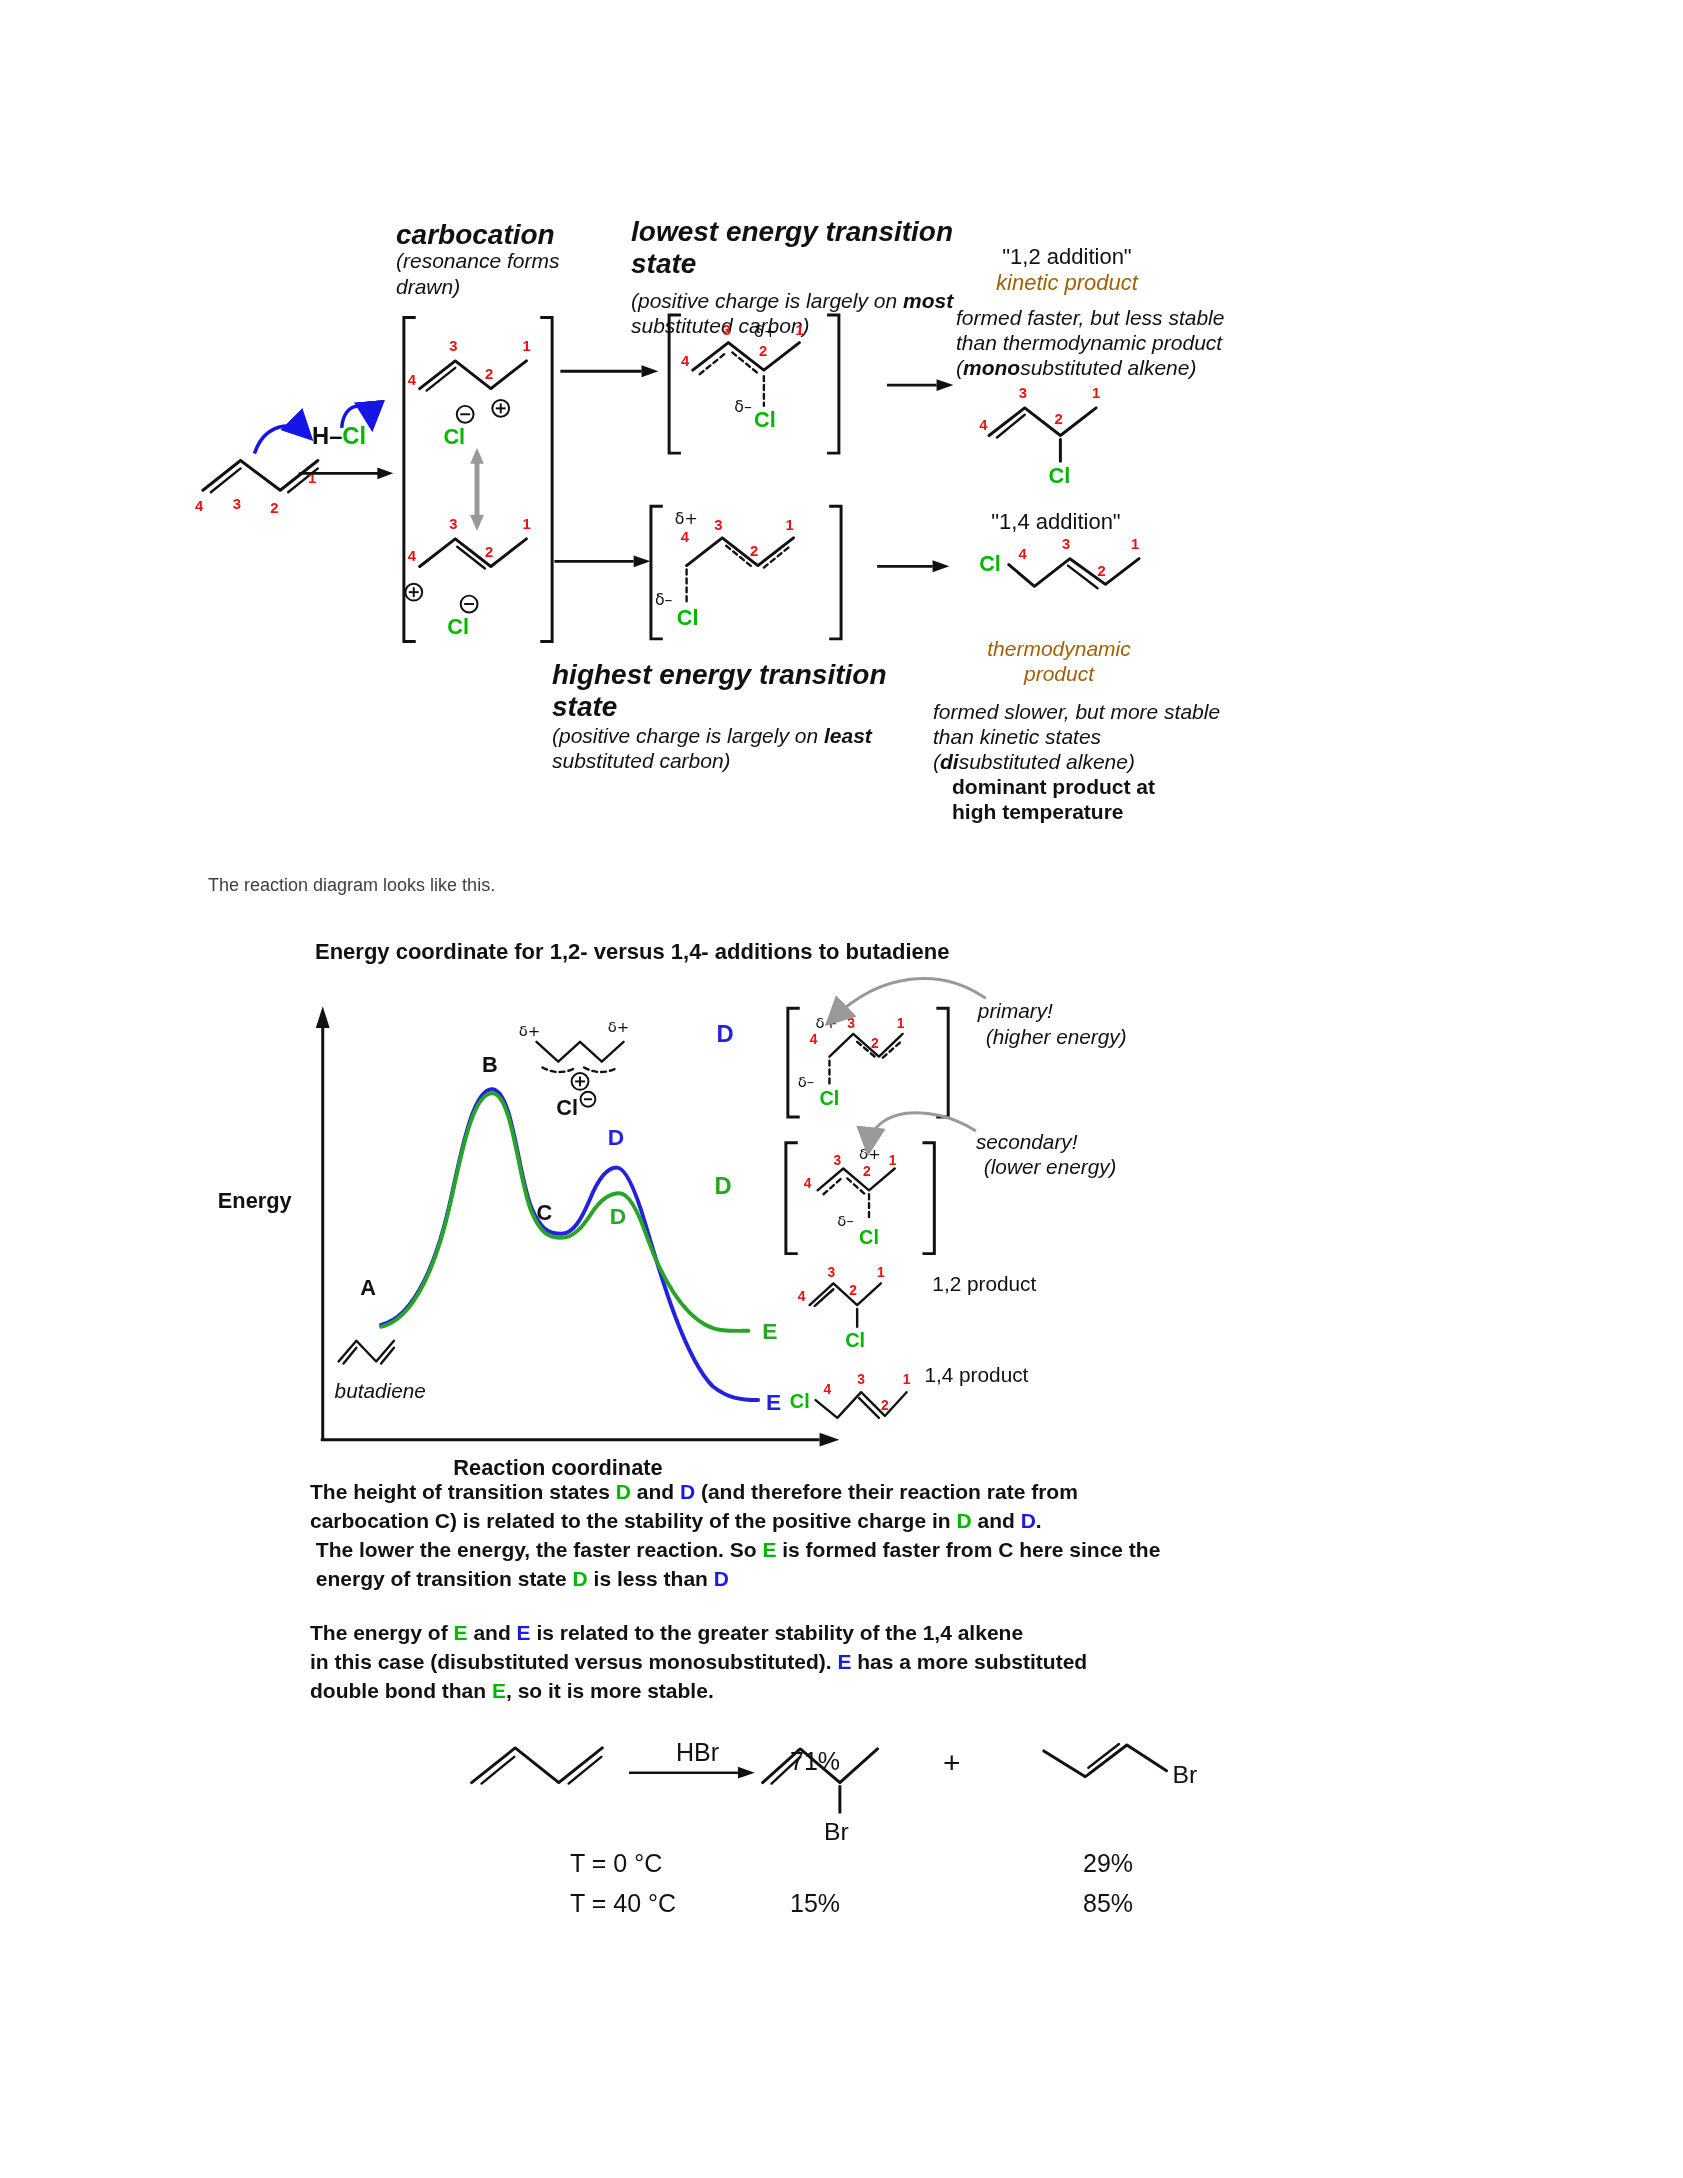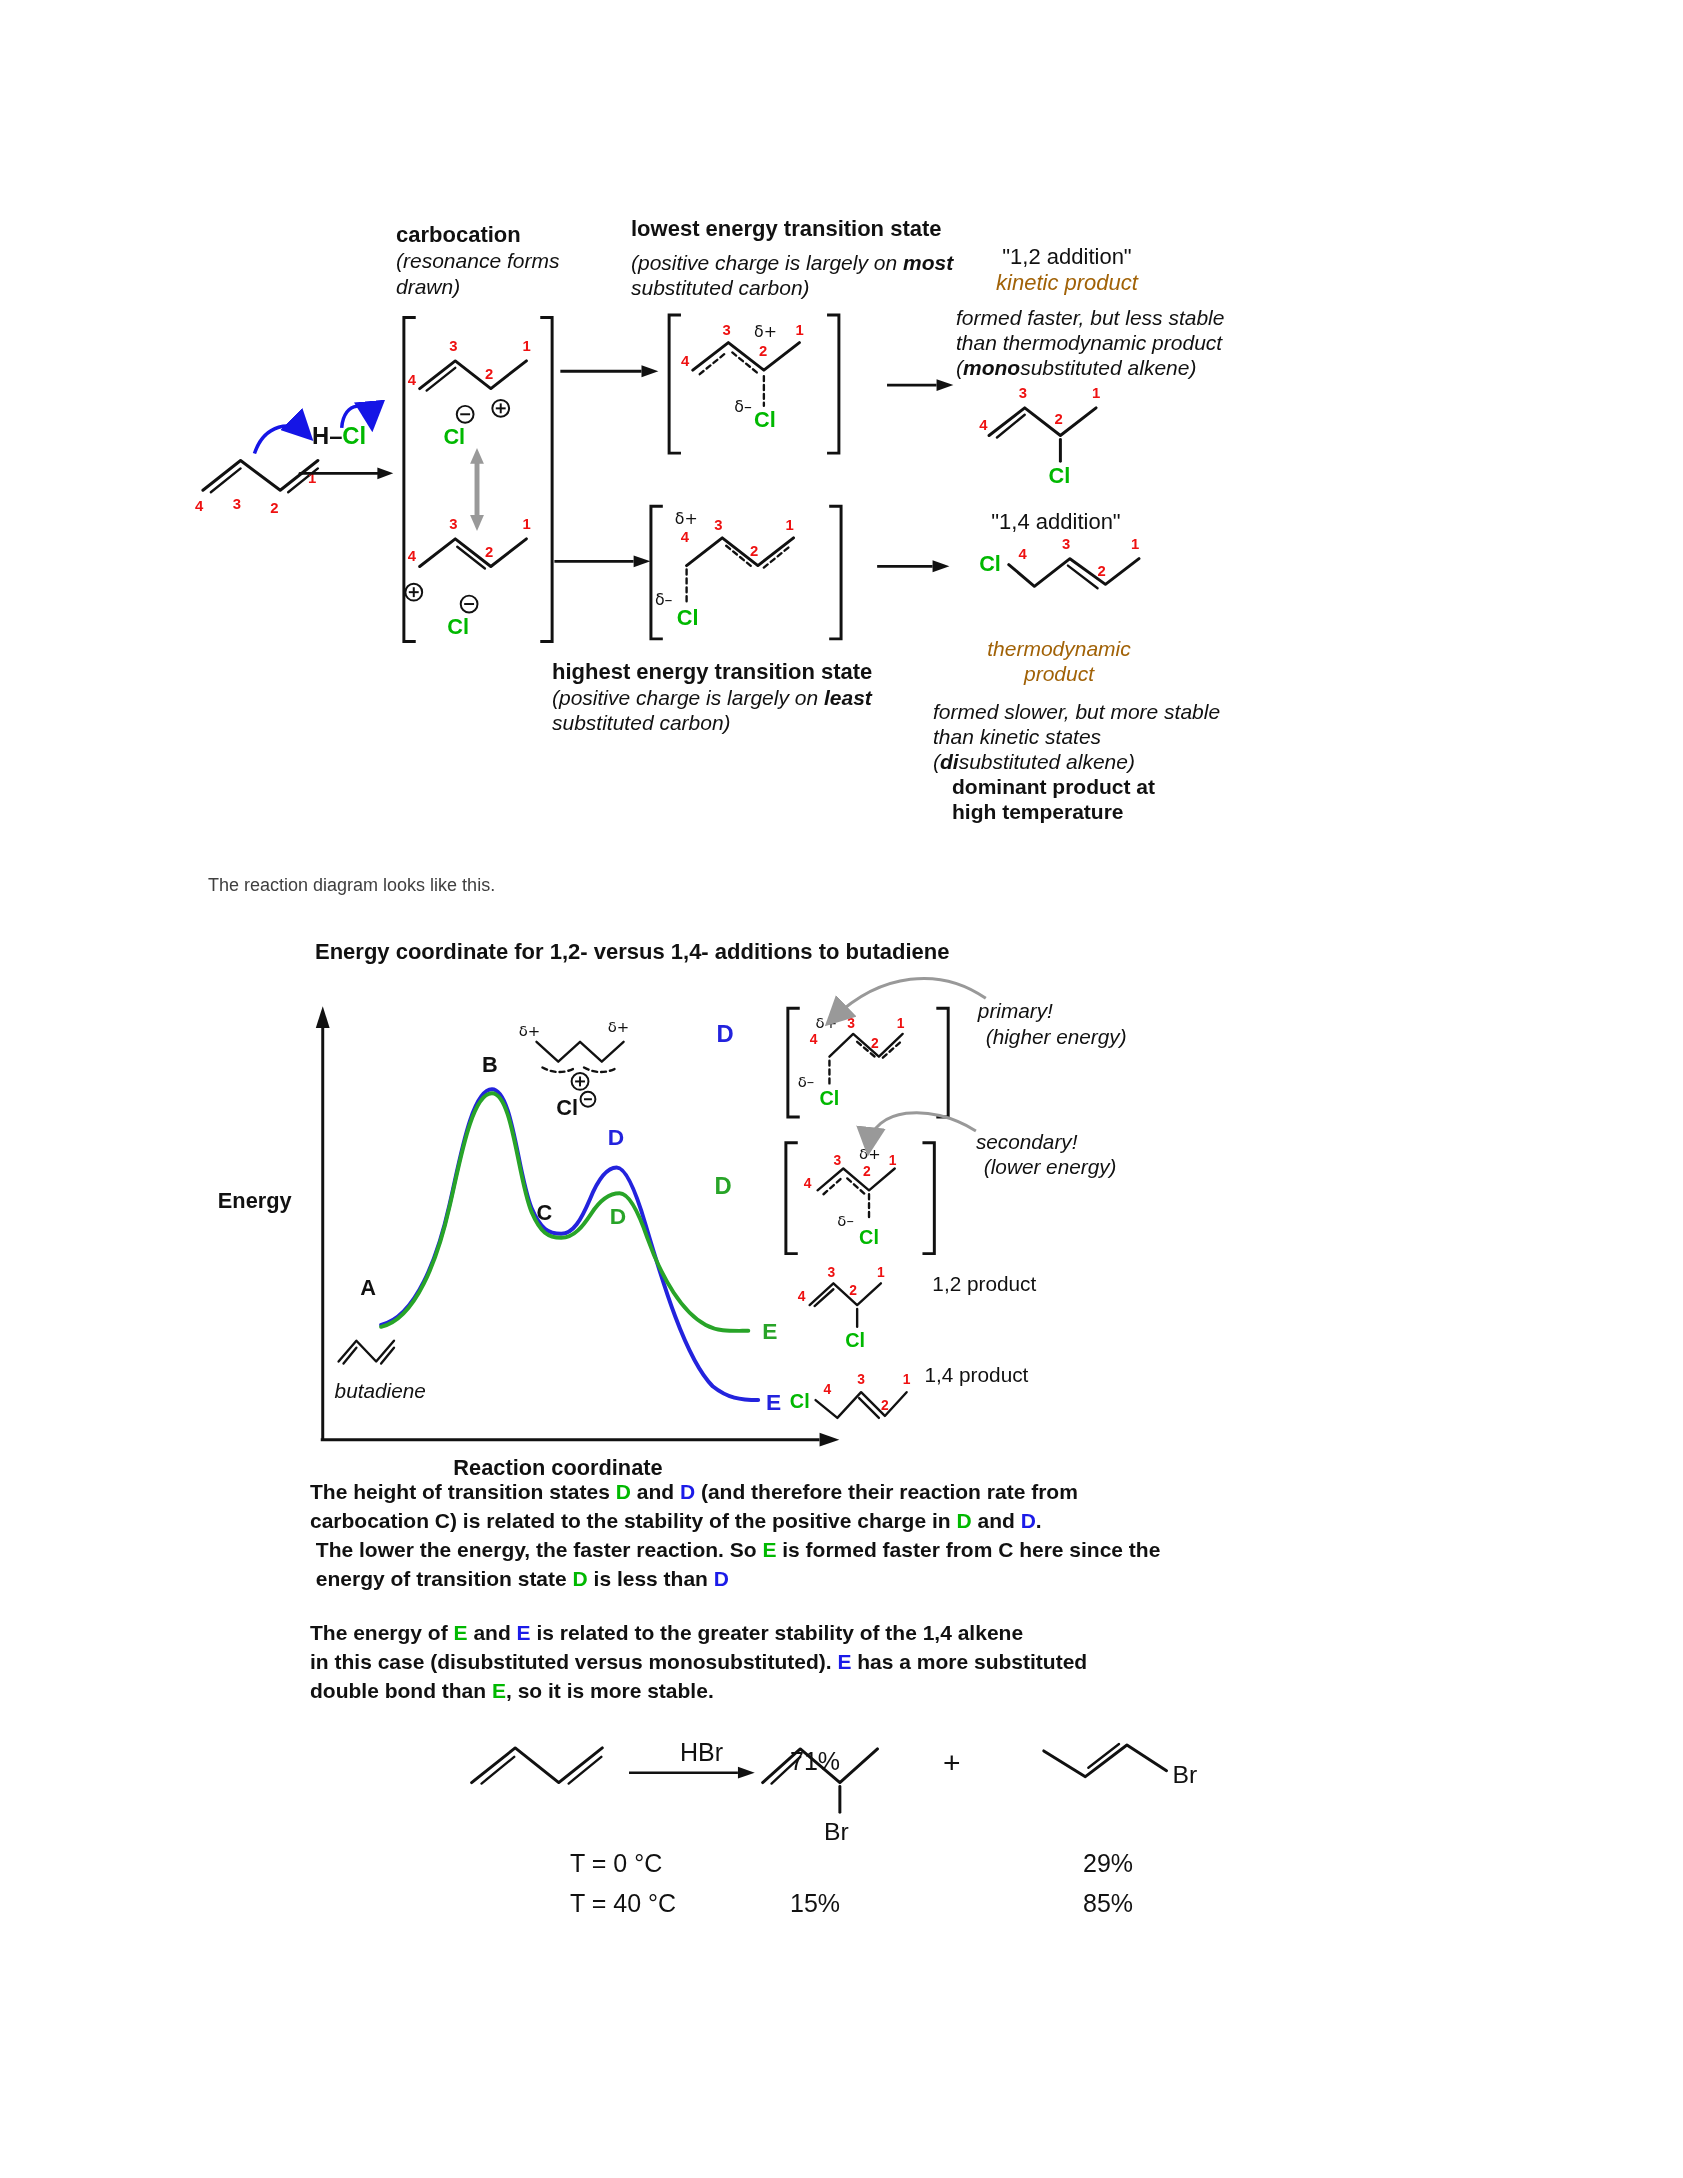--- a/index.html
+++ b/index.html
@@ -5,21 +5,21 @@
   html,body{margin:0;padding:0}
   body{width:1683px;height:2178px;background:#ffffff;position:relative;
        font-family:"Liberation Sans",sans-serif;color:#111;overflow:hidden}
   .abs{position:absolute}
   .it{font-style:italic}
   .bd{font-weight:bold}
   .ctr{text-align:center}
   .blue{color:#a16207}
   .cap{font-size:21px;line-height:26px}
   .cap-s{font-size:21px;line-height:25px}
-  .title-l{font-size:22px;font-weight:bold;}
+  .title-l{font-size:28px;font-weight:bold;font-style:italic}
   .para{font-size:21px;font-weight:bold;line-height:29px;white-space:pre-wrap}
   .para .c-green{color:#00b800}
   .para .c-blue{color:#1b1be8}
   .intro{font-size:18px;color:#404040}
   .tbl{font-size:25px}
   .plus-sign{font-size:30px}
   .hbr{font-size:25px}
   .dg-title{font-size:22px;font-weight:bold}
   
   .bond{stroke:#111;stroke-width:3;fill:none;stroke-linecap:round;stroke-linejoin:round}
@@ -383,21 +383,21 @@
     <line class="bthin" x1="339" y1="63" x2="368" y2="36"></line>
     <line class="bond" x1="408" y1="66" x2="408" y2="92"></line>
     <text class="bigtxt" x="392" y="120">Br</text>
   </g>
   <g>
     <path class="bond" d="M614,30 L656,56 L698,24 L738,50"></path>
     <line class="bthin" x1="659" y1="47" x2="690" y2="23"></line>
     <text class="bigtxt" x="744" y="62">Br</text>
   </g>
 </svg>
-<div class="abs hbr" style="left:680px;top:1738px;width:71px;text-align:left">HBr</div>
+<div class="abs hbr" style="left:648px;top:1738px;width:71px;text-align:right">HBr</div>
 <div class="abs plus-sign" style="left:943px;top:1746px">+</div>
 
 <div class="abs tbl" style="left:570px;top:1849px">T = 0 °C</div>
 <div class="abs tbl" style="left:790px;top:1747px">71%</div>
 <div class="abs tbl" style="left:1083px;top:1849px">29%</div>
 <div class="abs tbl" style="left:570px;top:1889px">T = 40 °C</div>
 <div class="abs tbl" style="left:790px;top:1889px">15%</div>
 <div class="abs tbl" style="left:1083px;top:1889px">85%</div>
 
 

